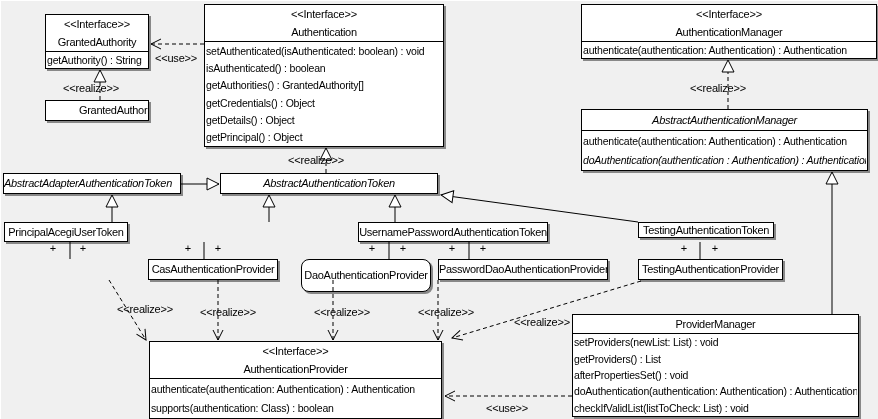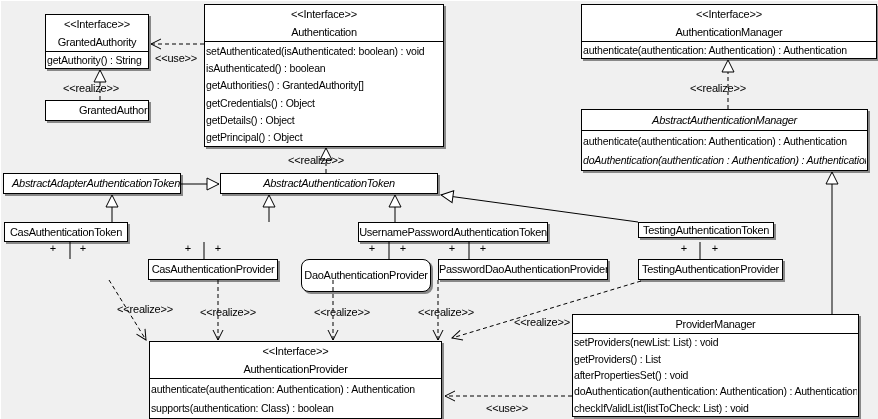--- a/index.html
+++ b/index.html
@@ -82,29 +82,29 @@
     <div class="hdr">
       <div class="cname it" style="line-height:20px;">AbstractAuthenticationManager</div>
     </div>
     <div class="methods">
       <div class="m">authenticate(authentication: Authentication) : Authentication</div>
       <div class="m it">doAuthentication(authentication : Authentication) : Authentication</div>
     </div>
   </div>
 
   <div class="uml-class simple" style="left:2px;top:172px;width:178px;height:21px;">
-    <div class="cname it" style="text-align:right;">AbstractAdapterAuthenticationToken</div>
+    <div class="cname it" style="text-align:left;">AbstractAdapterAuthenticationToken</div>
   </div>
 
   <div class="uml-class simple" style="left:219px;top:172px;width:218px;height:21px;">
     <div class="cname it" style="text-align:center;">AbstractAuthenticationToken</div>
   </div>
 
   <div class="uml-class simple" style="left:3px;top:221px;width:124px;height:20px;">
-    <div class="cname" style="text-align:center;">CasAuthenticationToken</div>
+    <div class="cname" style="text-align:center;">PrincipalAcegiUserToken</div>
   </div>
   <div class="uml-class simple" style="left:357px;top:221px;width:190px;height:20px;">
     <div class="cname" style="text-align:center;">UsernamePasswordAuthenticationToken</div>
   </div>
   <div class="uml-class simple" style="left:637px;top:221px;width:136px;height:16px;">
     <div class="cname" style="text-align:center;">TestingAuthenticationToken</div>
   </div>
 
   <div class="uml-class simple" style="left:147px;top:258px;width:130px;height:21px;">
     <div class="cname" style="text-align:center;">CasAuthenticationProvider</div>

